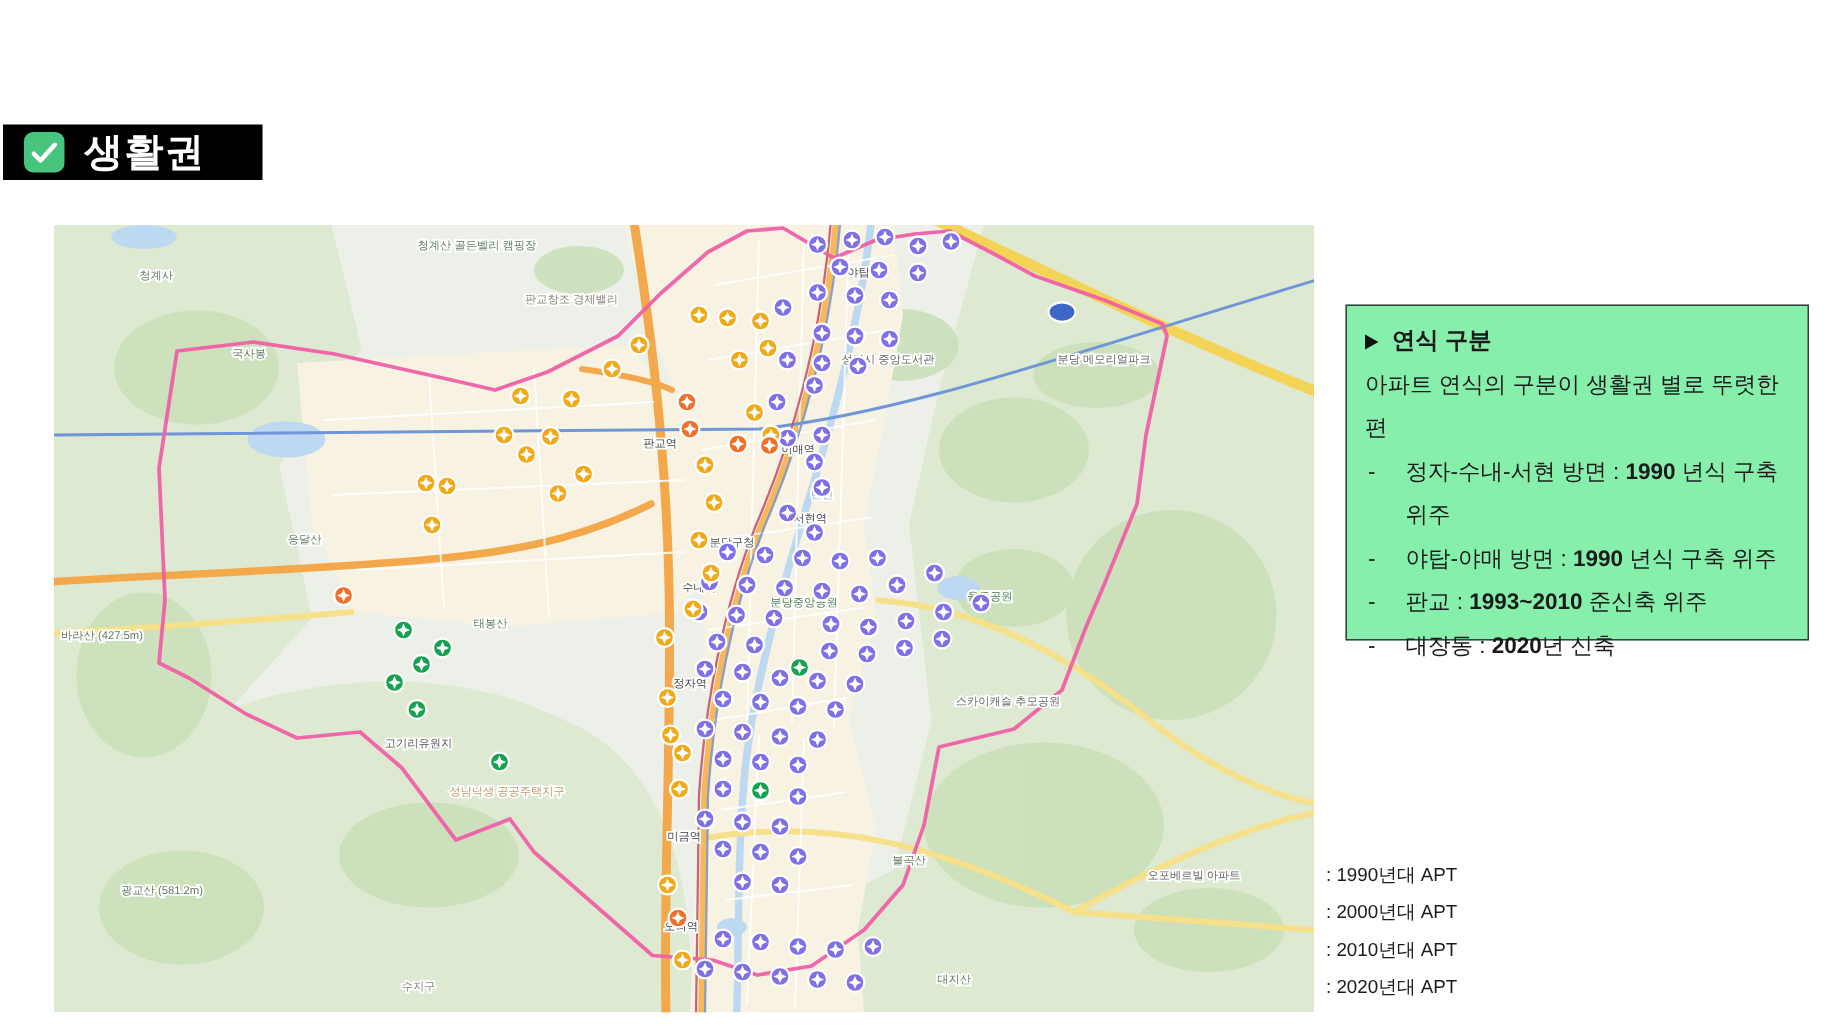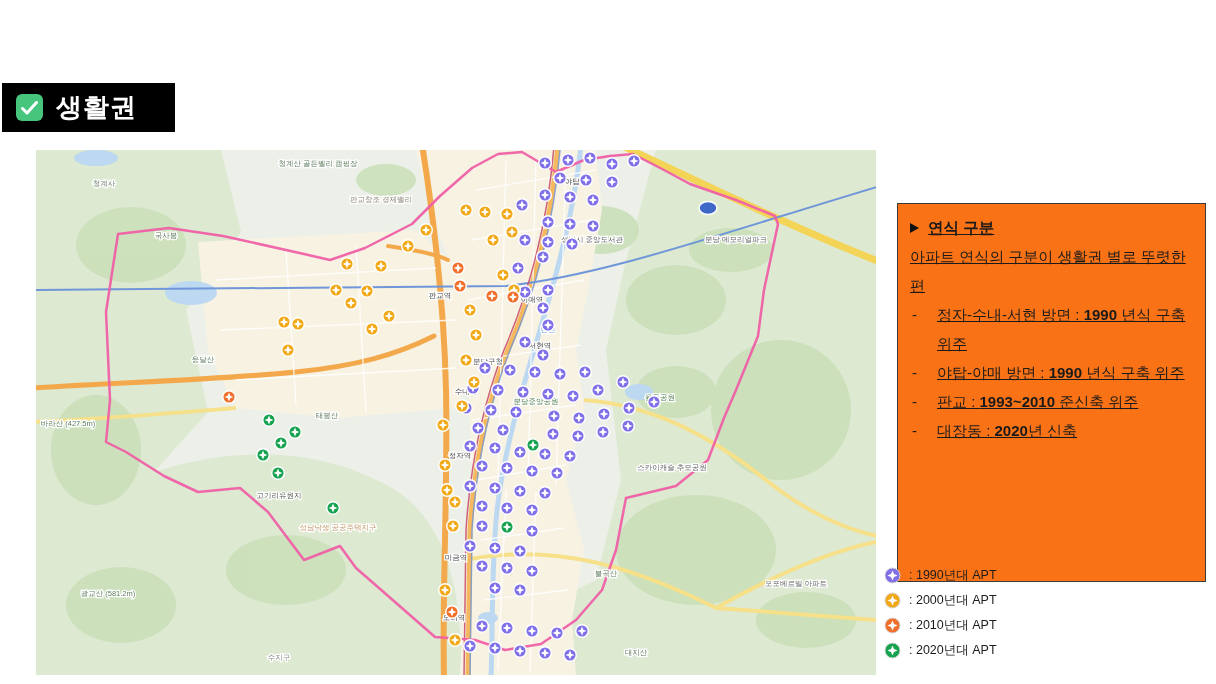--- a/index.html
+++ b/index.html
@@ -3,43 +3,43 @@
 <meta charset="utf-8">
 <style>
   html,body{margin:0;padding:0;background:#fff;}
   .slide{position:relative;width:1216px;height:684px;background:#ffffff;overflow:hidden;
          font-family:"Liberation Sans","DejaVu Sans",sans-serif;}
   
   .header-bar{position:absolute;left:0;top:0;width:1216px;height:79px;background:#13265d;}
   .header-title{position:absolute;left:28px;bottom:9px;color:#ffffff;font-size:26px;
                 font-weight:600;letter-spacing:0.5px;}
   
-  .section-badge{position:absolute;left:2px;top:83px;height:49px;background:#000000;
+  .section-badge{position:absolute;left:2px;top:83px;height:37px;background:#000000;
                  display:flex;align-items:center;gap:13px;padding:0 38px 0 14px;}
   .check-icon{width:27px;height:27px;border-radius:6px;background:#48c57c;flex:0 0 auto;
               display:flex;align-items:center;justify-content:center;}
   .section-badge-label{color:#ffffff;font-size:26px;font-weight:600;letter-spacing:1px;}
   
   .map-wrap{position:absolute;left:36px;top:150px;width:840px;height:525px;overflow:hidden;}
   .map-wrap svg{display:block;}
   
-  .info-box{position:absolute;left:897px;top:203px;width:309px;height:379px;background:#f97316;
-            border:1.5px solid #3c3c3c;box-sizing:border-box;padding:9px 12px 0 12px;color:#1a1a1a;text-decoration:underline;}
+  .info-box{position:absolute;left:897px;top:203px;width:309px;height:224px;background:#86efac;
+            border:1.5px solid #3c3c3c;box-sizing:border-box;padding:9px 12px 0 12px;color:#1a1a1a;}
   .info-title-row{display:flex;align-items:center;gap:9px;font-size:15.5px;font-weight:bold;
                   line-height:29px;}
   .arrow-bullet{width:0;height:0;border-left:9px solid #111;border-top:5.5px solid transparent;
                 border-bottom:5.5px solid transparent;flex:0 0 auto;}
   .info-para{font-size:15px;line-height:29px;margin:0;}
   .info-items{list-style:none;margin:0;padding:0;}
   .info-items li{position:relative;padding-left:27px;font-size:15px;line-height:29px;}
   .info-items .dash{position:absolute;left:2px;top:0;}
   .info-items b{font-weight:bold;}
   
   .legend{position:absolute;left:884px;top:567px;}
-  .legend-row{display:flex;gap:8px;height:25px;}
+  .legend-row{display:flex;align-items:center;gap:8px;height:25px;flex-direction:column;}
   .legend-row svg{display:block;}
   .legend-label{font-size:12.5px;color:#1c1c1c;}
 </style>
 </head>
 <body>
 
 <div class="slide">
 
 
   <div class="section-badge">

